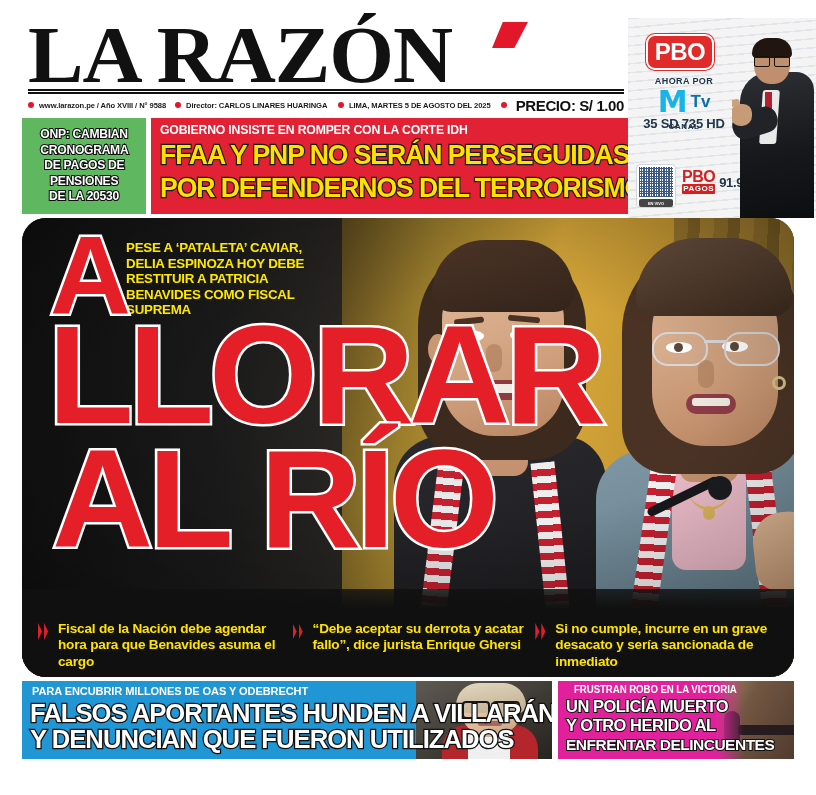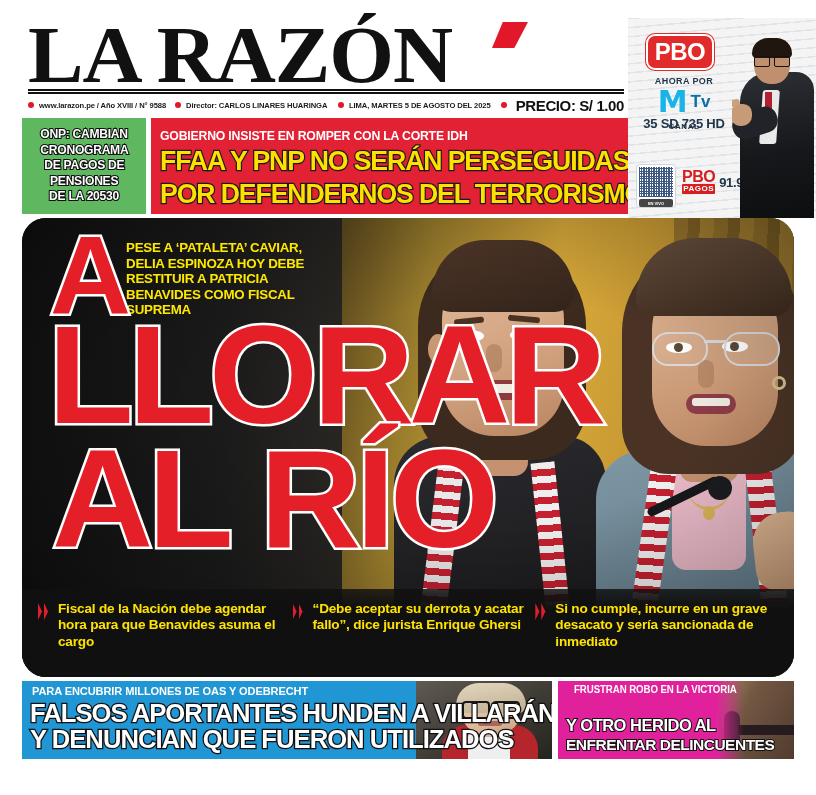--- a/index.html
+++ b/index.html
@@ -242,21 +242,21 @@
     white-space: nowrap;
     -webkit-text-stroke: 2.2px #111;
     paint-order: stroke fill;
     text-shadow: 0 1px 0 #111;
     transform: scaleX(0.97);
   }
   .red-banner {
     flex: 1;
     background: #e32135;
     position: relative;
-    padding: 11px 7px 4px 9px;
+    padding: 5px 7px 4px 9px;
     overflow: hidden;
   }
   .rb-kicker {
     font-size: 12.5px; font-weight: bold; color:#ffffff;
     letter-spacing: -0.2px; line-height: 15px;
     white-space: nowrap;
     transform: scaleX(0.98); transform-origin: left;
   }
   .rb-head {
     font-size: 27px; font-weight: bold; color:#ffe000;
@@ -457,21 +457,21 @@
   
   .ms-bullets {
     position: absolute;
     left: 0; bottom: 0;
     width: 772px; height: 88px;
     background: linear-gradient(180deg, rgba(16,16,16,.82) 0%, #101010 22%, #101010 100%);
     display: flex;
     padding: 12px 12px 10px 16px;
     z-index: 8;
   }
-  .bullet { display: flex; gap: 7px; align-items: flex-start; }
+  .bullet { display: flex; gap: 7px; align-items: flex-start; margin-top: 20px; }
   .b1 { width: 260px; }
   .b2 { width: 248px; }
   .b3 { width: 252px; }
   .chev { flex: none; display: flex; gap: 0px; margin-top: 2px; }
   .chev i {
     display: block; width: 7px; height: 17px;
     background: #e01f2d;
     clip-path: polygon(0 0, 58% 50%, 0 100%, 0 100%, 0 0);
   }
   .chev i:first-child { margin-right: -1px; }
@@ -784,18 +784,19 @@
         <div class="vc-figs">
           <div class="vc-f1"></div>
           <div class="vc-f2"></div>
           <div class="vc-f3"></div>
           <div class="vc-rail"></div>
         </div>
       </div>
       <div class="vc-pink"></div>
       <div class="vc-pink-fade"></div>
       <div class="vc-kicker">FRUSTRAN ROBO EN LA VICTORIA</div>
+      <div class="vc-head">UN POLICÍA MUERTO</div>
       <div class="vc-head" style="top:35px;">Y OTRO HERIDO AL</div>
       <div class="vc-head" style="top:54px; font-size:15.5px;">ENFRENTAR DELINCUENTES</div>
     </div>
   </div>
 
 </div>
 
 </body></html>

